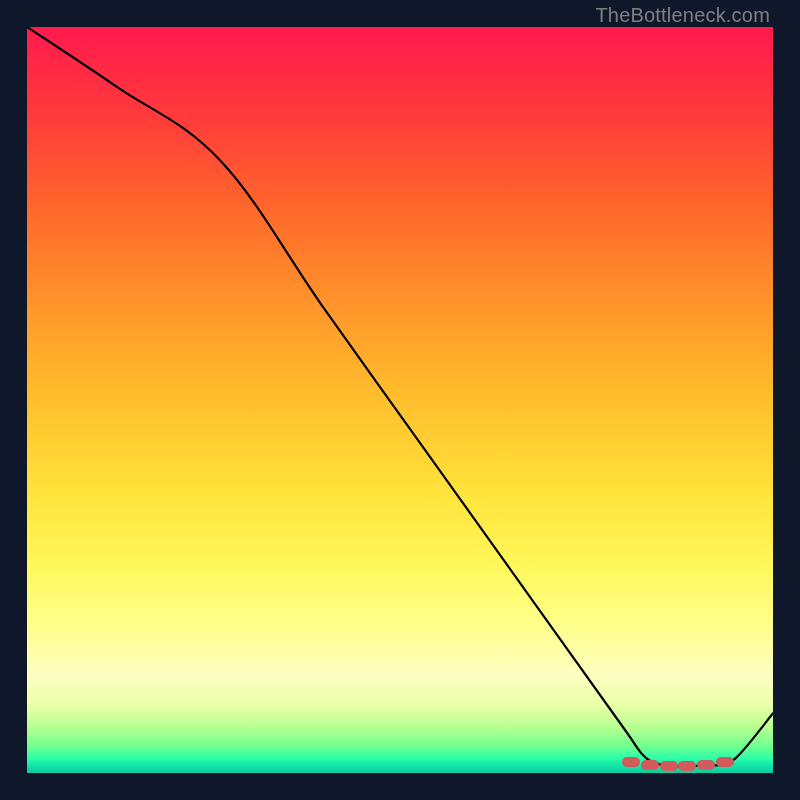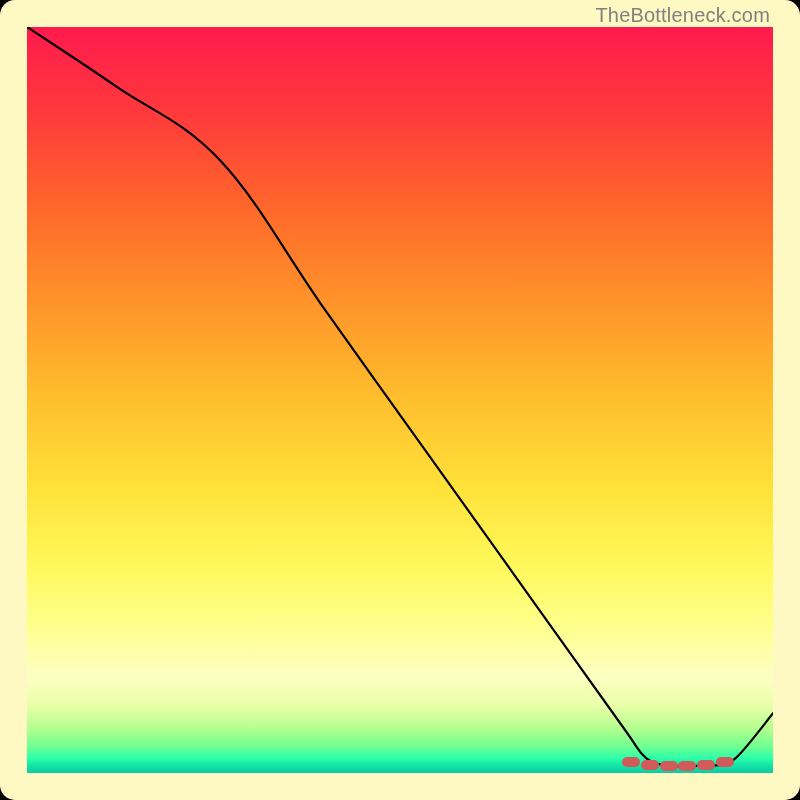--- a/index.html
+++ b/index.html
@@ -8,22 +8,21 @@
     width: 800px;
     height: 800px;
     background: #000;
     overflow: hidden;
     font-family: Arial, Helvetica, sans-serif;
   }
   .frame {
     position: relative;
     width: 800px;
     height: 800px;
-    background: #fef9c3;
-    border-radius: 15px;
+    background: #0f172a;
   }
   .plot-area {
     position: absolute;
     left: 27px;
     top: 27px;
     width: 746px;
     height: 746px;
     background: linear-gradient(to bottom,
       #ff1a4d 0%,
       #ff3b3b 12%,

